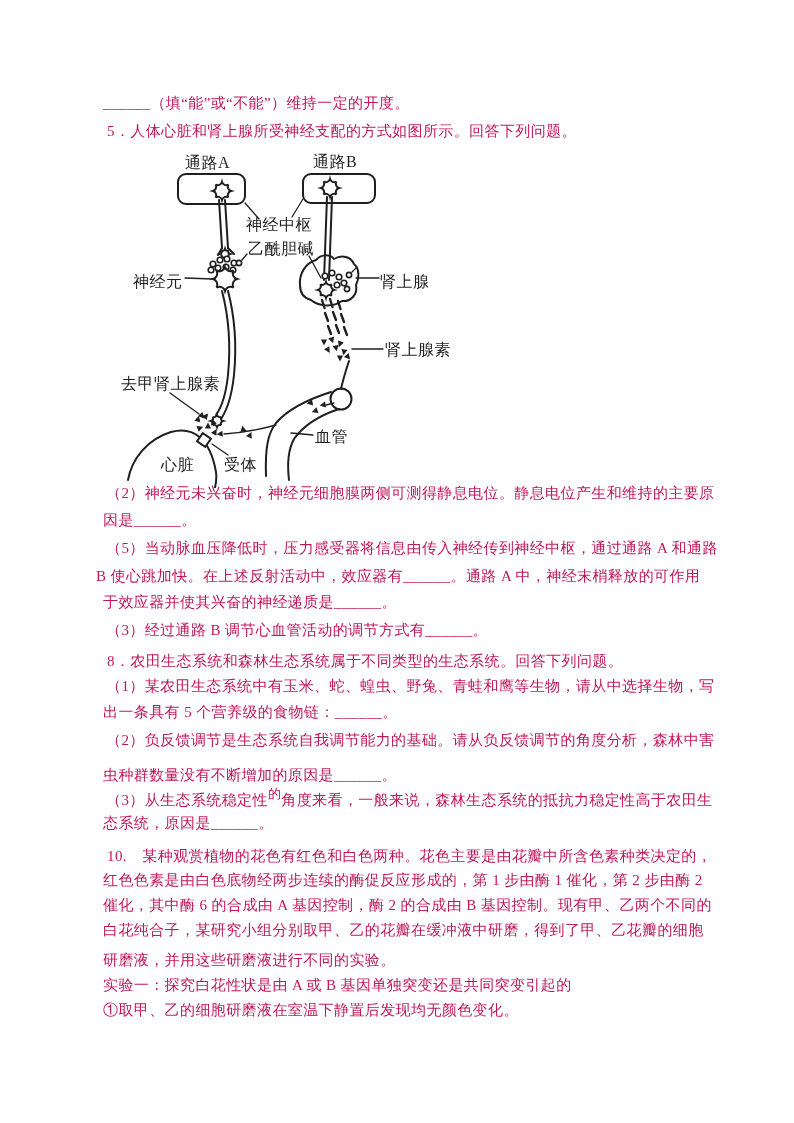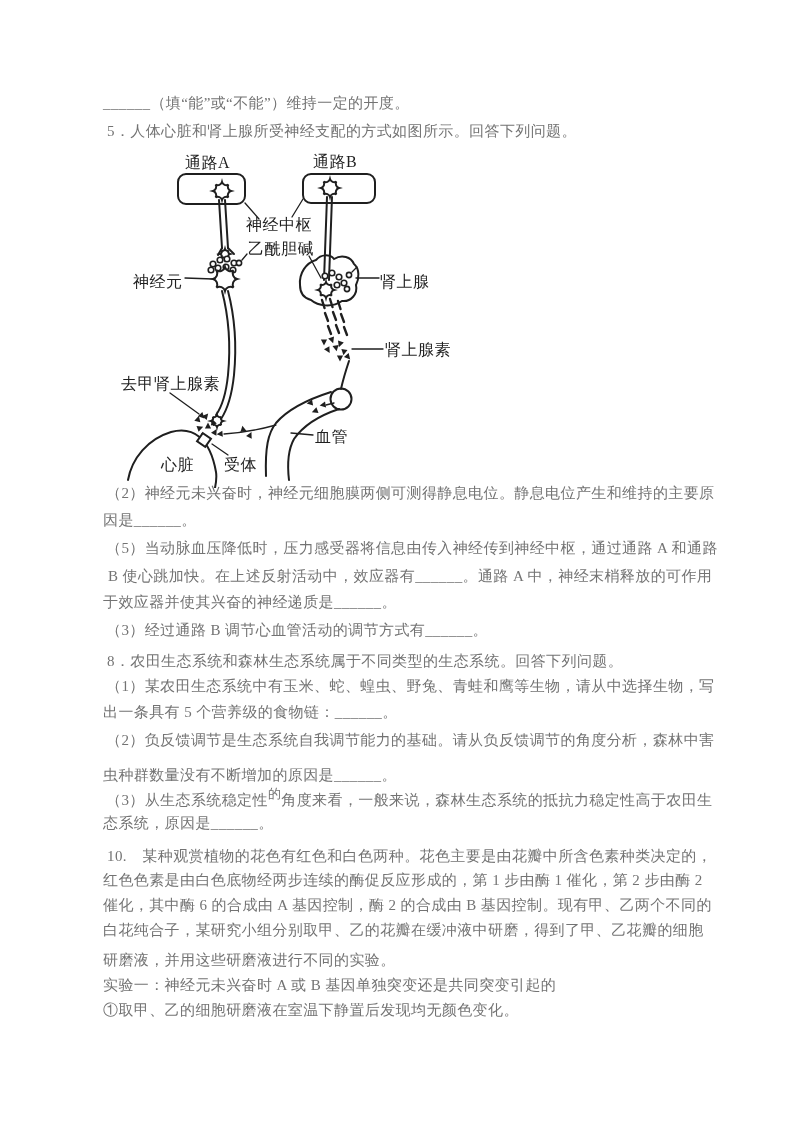--- a/index.html
+++ b/index.html
@@ -2,59 +2,59 @@
 <html><head>
 <meta charset="utf-8">
 <style>
   html,body{margin:0;padding:0;}
   body{
     width:794px;height:1123px;position:relative;background:#ffffff;overflow:hidden;
     font-family:"Liberation Serif","DejaVu Serif",serif;
   }
   .line{
     position:absolute;white-space:nowrap;
-    font-size:15px;line-height:19px;letter-spacing:0.4px;color:#737373;
+    font-size:15px;line-height:19px;letter-spacing:0.4px;color:#be185d;
   }
   .sup{position:relative;top:-7px;font-size:13px;}
   #diagram{position:absolute;left:118px;top:142px;}
   #diagram text{font-size:16px;fill:#1f1f1f;letter-spacing:0.5px;}
   .stroke{stroke:#1f1f1f;stroke-width:2;fill:none;stroke-linecap:round;}
   .thin{stroke:#1f1f1f;stroke-width:1.3;fill:none;stroke-linecap:round;}
   .ves{fill:#ffffff;stroke:#1f1f1f;stroke-width:1.6;}
   .tri{fill:#1f1f1f;stroke:none;}
 </style>
 </head>
 <body>
 
 <div class="line" style="top:94px;left:103px">______（填“能”或“不能”）维持一定的开度。</div>
 <div class="line" style="top:122px;left:107px">5．人体心脏和肾上腺所受神经支配的方式如图所示。回答下列问题。</div>
 
 <div class="line" style="top:484px;left:106px">（2）神经元未兴奋时，神经元细胞膜两侧可测得静息电位。静息电位产生和维持的主要原</div>
 <div class="line" style="top:511px;left:103px">因是______。</div>
 <div class="line" style="top:539px;left:106px">（5）当动脉血压降低时，压力感受器将信息由传入神经传到神经中枢，通过通路 A 和通路</div>
-<div class="line" style="top:567px;left:108px">B 使心跳加快。在上述反射活动中，效应器有______。通路 A 中，神经末梢释放的可作用</div>
+<div class="line" style="top:567px;left:96px">B 使心跳加快。在上述反射活动中，效应器有______。通路 A 中，神经末梢释放的可作用</div>
 <div class="line" style="top:593px;left:103px">于效应器并使其兴奋的神经递质是______。</div>
 <div class="line" style="top:621px;left:106px">（3）经过通路 B 调节心血管活动的调节方式有______。</div>
 
 <div class="line" style="top:652px;left:107px">8．农田生态系统和森林生态系统属于不同类型的生态系统。回答下列问题。</div>
 <div class="line" style="top:677px;left:106px">（1）某农田生态系统中有玉米、蛇、蝗虫、野兔、青蛙和鹰等生物，请从中选择生物，写</div>
 <div class="line" style="top:703px;left:103px">出一条具有 5 个营养级的食物链：______。</div>
 <div class="line" style="top:731px;left:106px">（2）负反馈调节是生态系统自我调节能力的基础。请从负反馈调节的角度分析，森林中害</div>
 <div class="line" style="top:766px;left:103px">虫种群数量没有不断增加的原因是______。</div>
 <div class="line" style="top:791px;left:106px">
   <span>（3）从生态系统稳定性</span><span class="sup">的</span><span>角度来看，一般来说，森林生态系统的抵抗力稳定性高于农田生</span>
 </div>
 <div class="line" style="top:814px;left:103px">态系统，原因是______。</div>
 
 <div class="line" style="top:847px;left:107px">10.　某种观赏植物的花色有红色和白色两种。花色主要是由花瓣中所含色素种类决定的，</div>
 <div class="line" style="top:871px;left:103px">红色色素是由白色底物经两步连续的酶促反应形成的，第 1 步由酶 1 催化，第 2 步由酶 2</div>
 <div class="line" style="top:896px;left:103px">催化，其中酶 6 的合成由 A 基因控制，酶 2 的合成由 B 基因控制。现有甲、乙两个不同的</div>
 <div class="line" style="top:921px;left:103px">白花纯合子，某研究小组分别取甲、乙的花瓣在缓冲液中研磨，得到了甲、乙花瓣的细胞</div>
 <div class="line" style="top:951px;left:103px">研磨液，并用这些研磨液进行不同的实验。</div>
-<div class="line" style="top:976px;left:103px">实验一：神经元未兴奋时 A 或 B 基因单独突变还是共同突变引起的</div>
+<div class="line" style="top:976px;left:103px">实验一：探究白花性状是由 A 或 B 基因单独突变还是共同突变引起的</div>
 <div class="line" style="top:1001px;left:103px">①取甲、乙的细胞研磨液在室温下静置后发现均无颜色变化。</div>
 
 <svg id="diagram" width="360" height="346" viewBox="0 0 360 346">
   <defs>
     <path id="scallop" d="M10,0 A4.8,4.8 0 0 0 7.1,7.1 A4.8,4.8 0 0 0 0,10 A4.8,4.8 0 0 0 -7.1,7.1 A4.8,4.8 0 0 0 -10,0 A4.8,4.8 0 0 0 -7.1,-7.1 A4.8,4.8 0 0 0 0,-10 A4.8,4.8 0 0 0 7.1,-7.1 A4.8,4.8 0 0 0 10,0 Z" fill="#ffffff" stroke="#1f1f1f" stroke-width="2" vector-effect="non-scaling-stroke"></path>
     <path id="tri" d="M0,-3.4 L3.1,2.6 L-3.1,2.6 Z"></path>
   </defs>
 
   <g>
     <path class="stroke" d="M213,250 C191,257 170,267 158,281 C150,291 147,306 148,334"></path>

